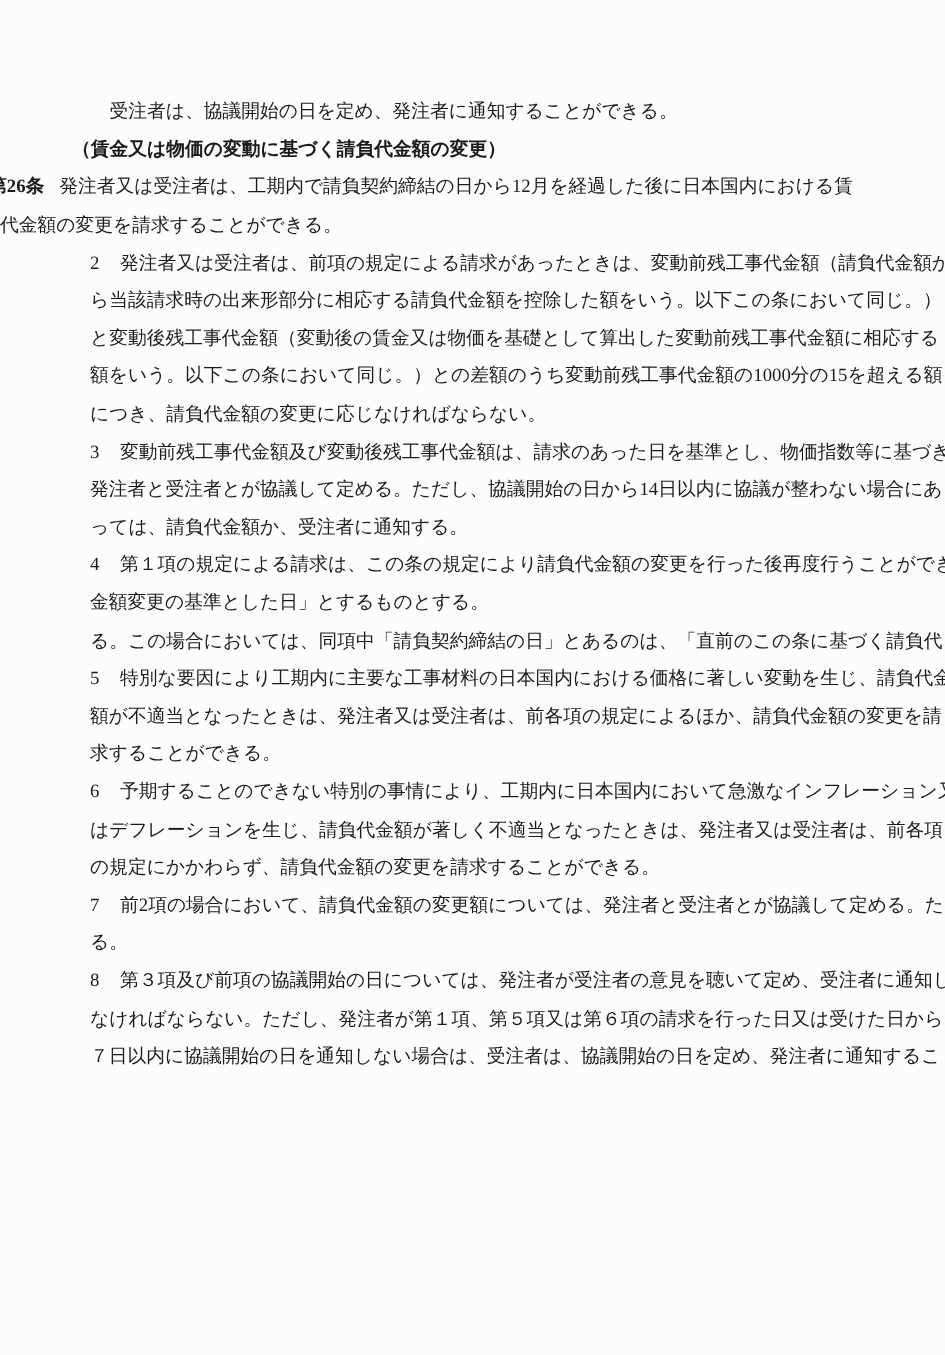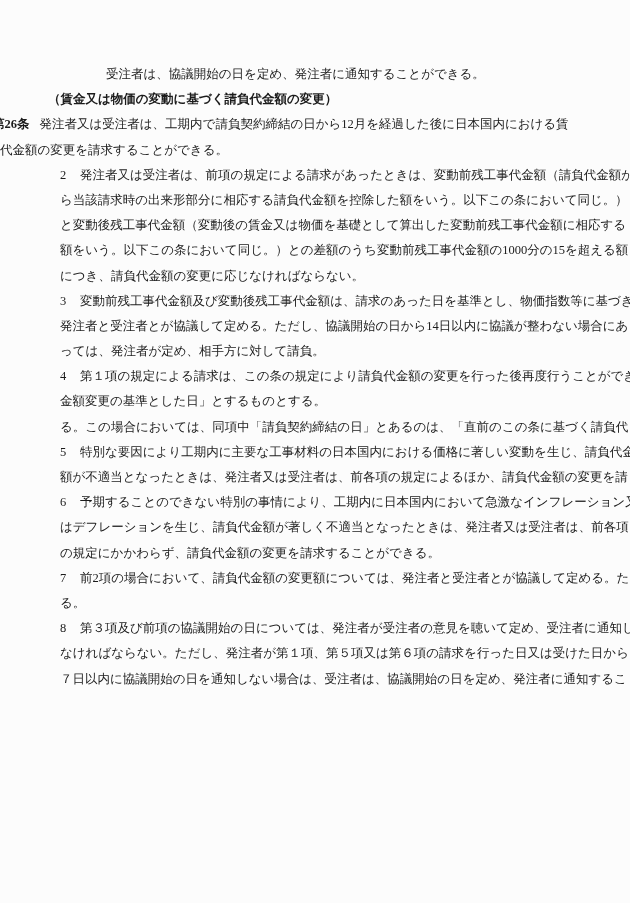--- a/index.html
+++ b/index.html
@@ -20,21 +20,21 @@
     box-sizing: border-box;
     padding-top: 62px;
     overflow: hidden;
   }
   .para { margin: 0; }
   .line {
     height: 25.2px;
     line-height: 25.2px;
     white-space: nowrap;
   }
-  .para.continuation { margin-left: 106px; }
+  .para.continuation { margin-left: 73px; }
   .para.item         { margin-left: 60px; }
   .para.article      { }
   .para.heading      { margin-left: 48px; font-weight: bold; }
   .para.item .label {
     display: inline-block;
     width: 20px;
   }
   .para.article .line:first-child { margin-left: -8px; }
   .para.article .label {
     font-weight: bold;
@@ -59,30 +59,31 @@
       <div class="para item">
         <div class="line"><span class="label">2</span><span>発注者又は受注者は、前項の規定による請求があったときは、変動前残工事代金額（請負代金額か</span></div>
         <div class="line">ら当該請求時の出来形部分に相応する請負代金額を控除した額をいう。以下この条において同じ。）</div>
         <div class="line">と変動後残工事代金額（変動後の賃金又は物価を基礎として算出した変動前残工事代金額に相応する</div>
         <div class="line">額をいう。以下この条において同じ。）との差額のうち変動前残工事代金額の1000分の15を超える額</div>
         <div class="line">につき、請負代金額の変更に応じなければならない。</div>
       </div>
       <div class="para item">
         <div class="line"><span class="label">3</span><span>変動前残工事代金額及び変動後残工事代金額は、請求のあった日を基準とし、物価指数等に基づき</span></div>
         <div class="line">発注者と受注者とが協議して定める。ただし、協議開始の日から14日以内に協議が整わない場合にあ</div>
-        <div class="line">っては、発注者が定め、相手方に対して請負。</div>
+        <div class="line">っては、請負代金額か、受注者に通知する。</div>
       </div>
       <div class="para item">
         <div class="line"><span class="label">4</span><span>第１項の規定による請求は、この条の規定により請負代金額の変更を行った後再度行うことができ</span></div>
         <div class="line">金額変更の基準とした日」とするものとする。</div>
         <div class="line">る。この場合においては、同項中「請負契約締結の日」とあるのは、「直前のこの条に基づく請負代</div>
       </div>
       <div class="para item">
         <div class="line"><span class="label">5</span><span>特別な要因により工期内に主要な工事材料の日本国内における価格に著しい変動を生じ、請負代金</span></div>
         <div class="line">額が不適当となったときは、発注者又は受注者は、前各項の規定によるほか、請負代金額の変更を請</div>
+        <div class="line">求することができる。</div>
       </div>
       <div class="para item">
         <div class="line"><span class="label">6</span><span>予期することのできない特別の事情により、工期内に日本国内において急激なインフレーション又</span></div>
         <div class="line">はデフレーションを生じ、請負代金額が著しく不適当となったときは、発注者又は受注者は、前各項</div>
         <div class="line">の規定にかかわらず、請負代金額の変更を請求することができる。</div>
       </div>
       <div class="para item">
         <div class="line"><span class="label">7</span><span>前2項の場合において、請負代金額の変更額については、発注者と受注者とが協議して定める。た</span></div>
         <div class="line">る。</div>
       </div>

